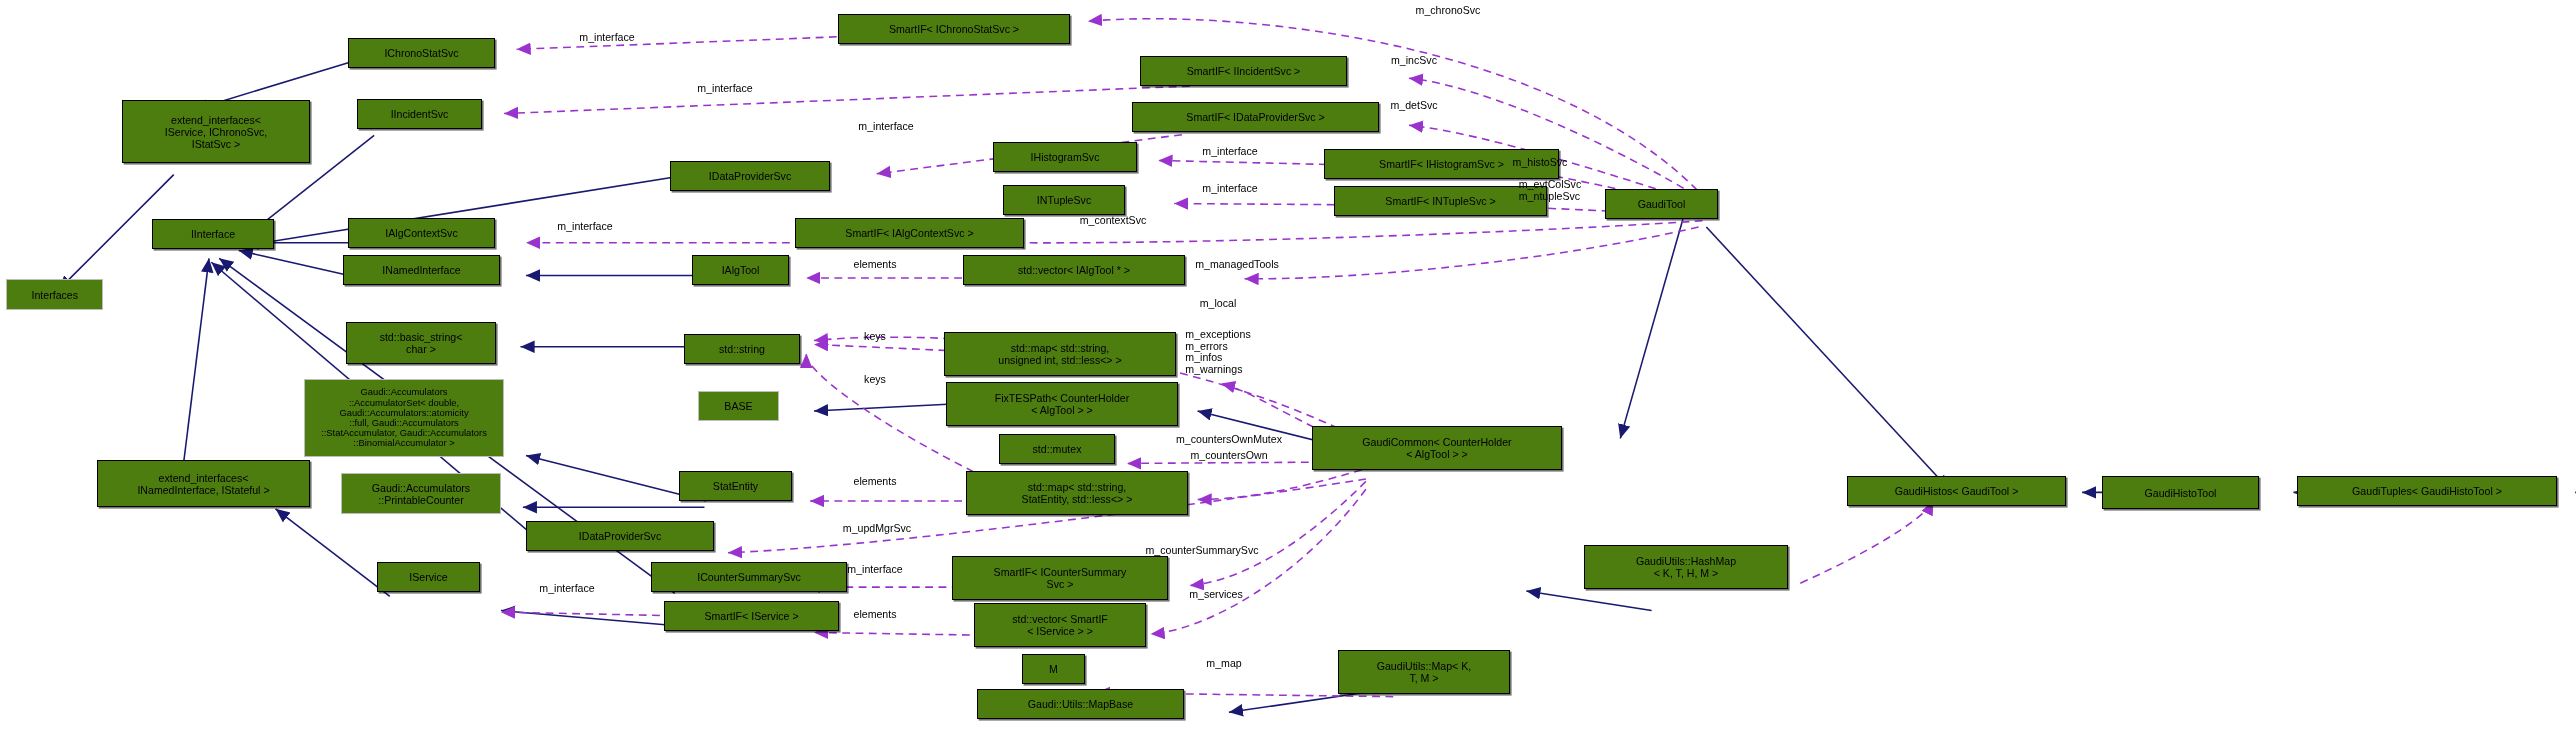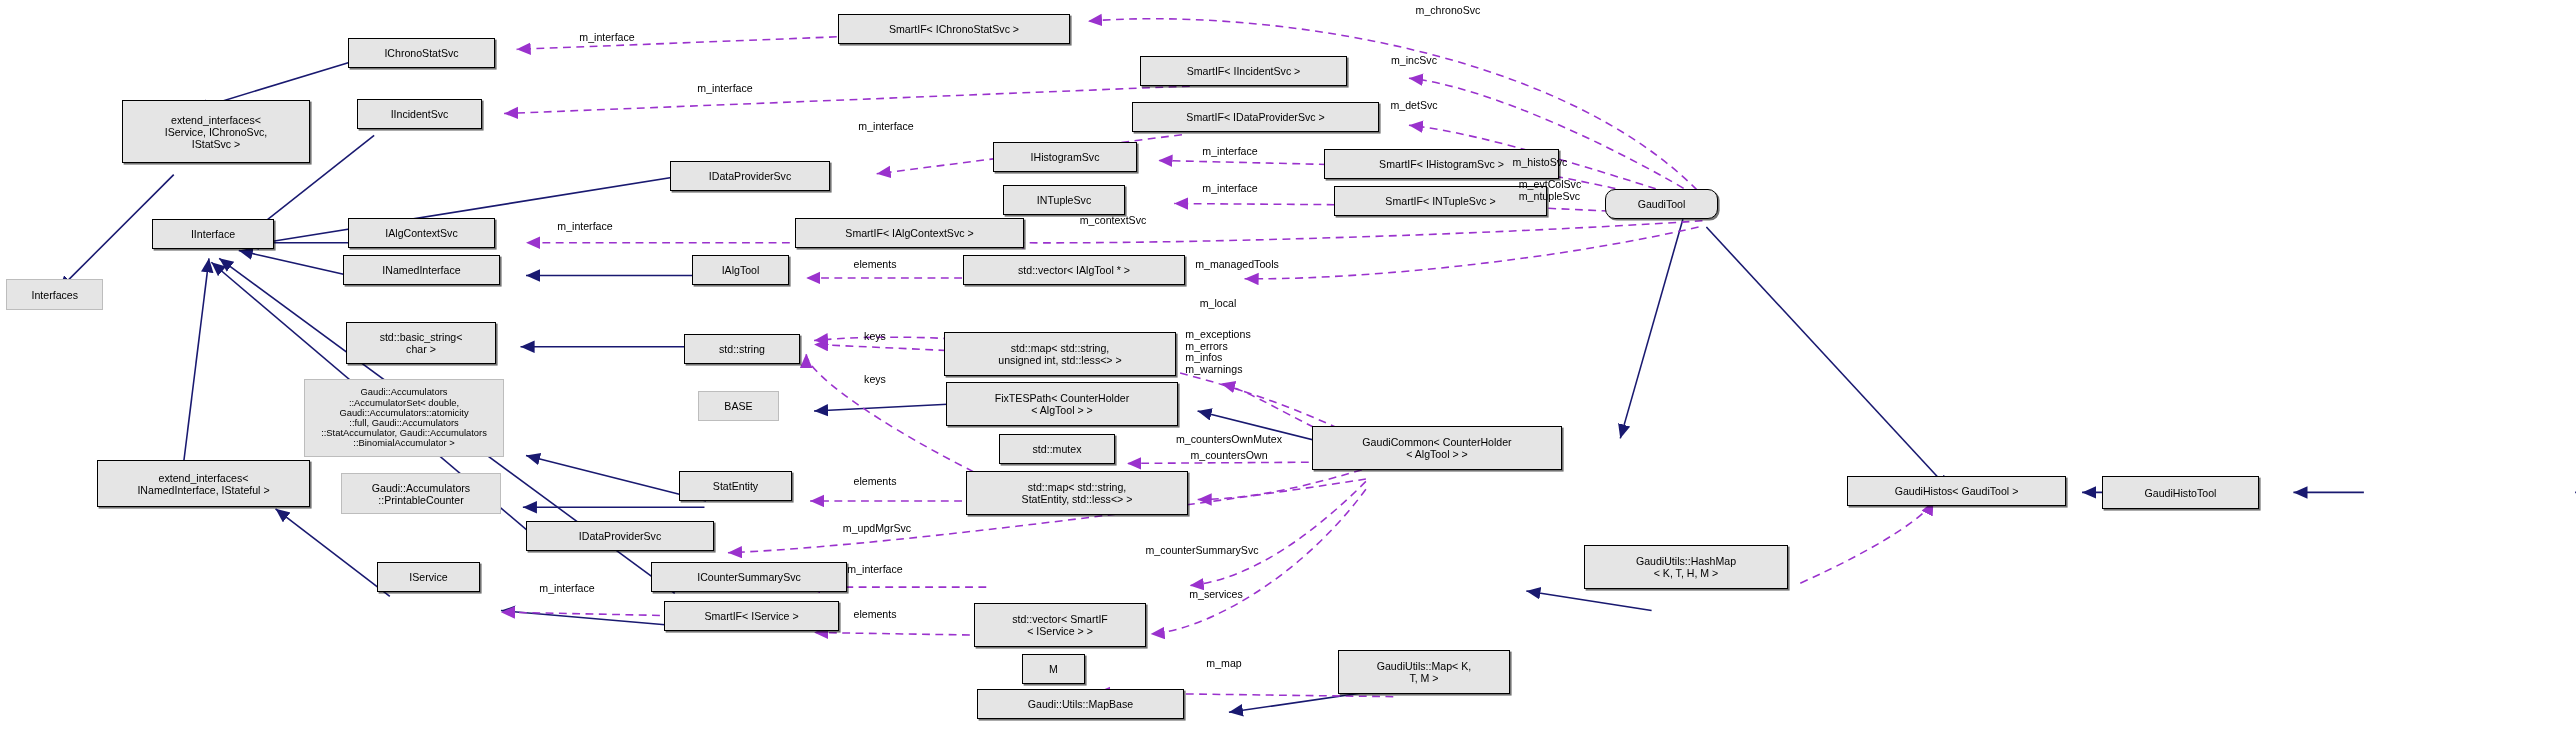--- a/index.html
+++ b/index.html
@@ -18,21 +18,21 @@
   #edges {
     position: absolute;
     left: 0; top: 0;
     width: 2576px;
     height: 757px;
     pointer-events: none;
   }
   .node {
     position: absolute;
     box-sizing: border-box;
-    background: #e5e5e5;
+    background: #4d7c0f;
     border: 0.8px solid #000000;
     color: #000000;
     font-size: 10.6px;
     line-height: 12px;
     text-align: center;
     display: flex;
     align-items: center;
     justify-content: center;
     white-space: pre-line;
     padding: 0.8px 3.1px;
@@ -216,38 +216,41 @@
     <div class="node" style="left: 1003px; top: 185px; width: 122px; height: 30px;">INTupleSvc</div>
     <div class="node" style="left: 795px; top: 218px; width: 229px; height: 30px;">SmartIF&lt; IAlgContextSvc &gt;</div>
     <div class="node" style="left: 963px; top: 255px; width: 222px; height: 30px;">std::vector&lt; IAlgTool * &gt;</div>
     <div class="node" style="left: 944px; top: 332px; width: 232px; height: 44px;">std::map&lt; std::string,
 unsigned int, std::less&lt;&gt; &gt;</div>
     <div class="node" style="left: 946px; top: 382px; width: 232px; height: 44px;">FixTESPath&lt; CounterHolder
 &lt; AlgTool &gt; &gt;</div>
     <div class="node" style="left: 999px; top: 434px; width: 116px; height: 30px;">std::mutex</div>
     <div class="node" style="left: 966px; top: 471px; width: 222px; height: 44px;">std::map&lt; std::string,
 StatEntity, std::less&lt;&gt; &gt;</div>
+    <div class="node" style="left: 952px; top: 556px; width: 216px; height: 44px;">SmartIF&lt; ICounterSummary
+Svc &gt;</div>
     <div class="node" style="left: 974px; top: 603px; width: 172px; height: 44px;">std::vector&lt; SmartIF
 &lt; IService &gt; &gt;</div>
     <div class="node" style="left: 1022px; top: 654px; width: 63px; height: 30px;">M</div>
     <div class="node" style="left: 977px; top: 689px; width: 207px; height: 30px;">Gaudi::Utils::MapBase</div>
     <div class="node" style="left: 838px; top: 14px; width: 232px; height: 30px;">SmartIF&lt; IChronoStatSvc &gt;</div>
     <div class="node" style="left: 1140px; top: 56px; width: 207px; height: 30px;">SmartIF&lt; IIncidentSvc &gt;</div>
     <div class="node" style="left: 1132px; top: 102px; width: 247px; height: 30px;">SmartIF&lt; IDataProviderSvc &gt;</div>
     <div class="node" style="left: 1324px; top: 149px; width: 235px; height: 30px;">SmartIF&lt; IHistogramSvc &gt;</div>
     <div class="node" style="left: 1334px; top: 186px; width: 213px; height: 30px;">SmartIF&lt; INTupleSvc &gt;</div>
-    <div class="node" style="left: 1605px; top: 189px; width: 113px; height: 30px; border-radius: 10px;">GaudiTool</div>
+    <div class="node" style="left: 1605px; top: 189px; width: 113px; height: 30px;">GaudiTool</div>
     <div class="node" style="left: 1312px; top: 426px; width: 250px; height: 44px;">GaudiCommon&lt; CounterHolder
 &lt; AlgTool &gt; &gt;</div>
     <div class="node" style="left: 1584px; top: 545px; width: 204px; height: 44px;">GaudiUtils::HashMap
 &lt; K, T, H, M &gt;</div>
     <div class="node" style="left: 1338px; top: 650px; width: 172px; height: 44px;">GaudiUtils::Map&lt; K,
 T, M &gt;</div>
     <div class="node" style="left: 1847px; top: 476px; width: 219px; height: 30px;">GaudiHistos&lt; GaudiTool &gt;</div>
     <div class="node" style="left: 2102px; top: 476px; width: 157px; height: 33px;">GaudiHistoTool</div>
+    <div class="node" style="left: 2297px; top: 476px; width: 260px; height: 30px;">GaudiTuples&lt; GaudiHistoTool &gt;</div>
     <div class="edge-label" style="left: 1448px; top: 11px;">m_chronoSvc</div>
     <div class="edge-label" style="left: 607px; top: 38px;">m_interface</div>
     <div class="edge-label" style="left: 1414px; top: 61px;">m_incSvc</div>
     <div class="edge-label" style="left: 725px; top: 89px;">m_interface</div>
     <div class="edge-label" style="left: 1414px; top: 106px;">m_detSvc</div>
     <div class="edge-label" style="left: 886px; top: 127px;">m_interface</div>
     <div class="edge-label" style="left: 1230px; top: 152px;">m_interface</div>
     <div class="edge-label" style="left: 1540px; top: 163px;">m_histoSvc</div>
     <div class="edge-label" style="left: 1230px; top: 189px;">m_interface</div>
     <div class="edge-label" style="left: 1550px; top: 191px;">m_evtColSvc

